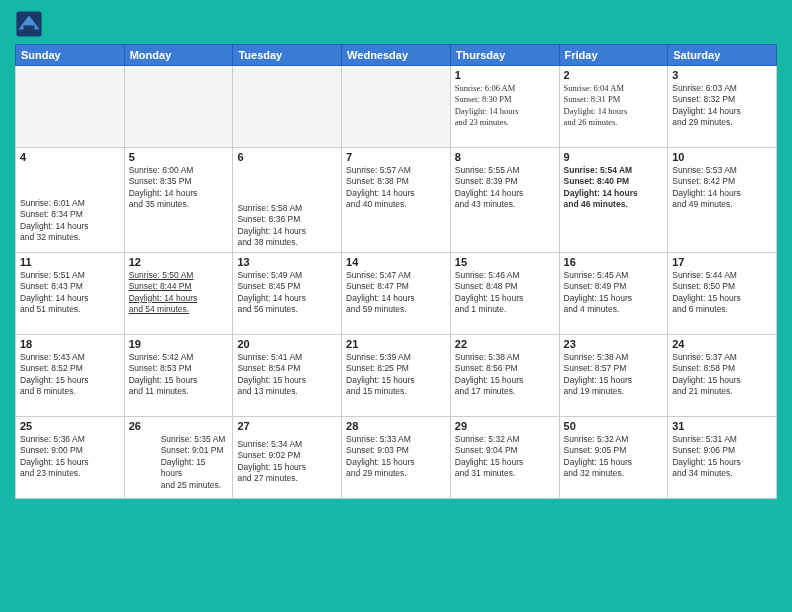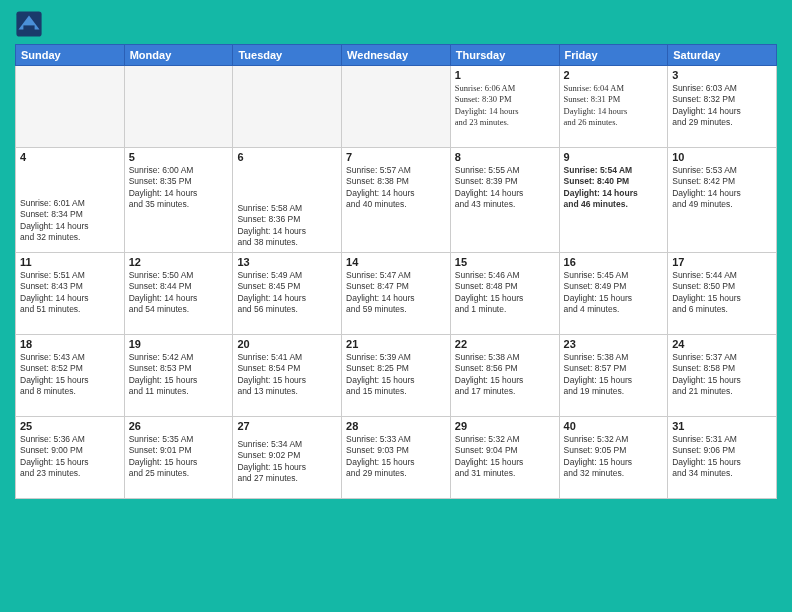--- a/index.html
+++ b/index.html
@@ -208,21 +208,21 @@
         <tr>
           <td>
             <span class="day-number">11</span>
             <div class="day-info" style="white-space: pre-line;">Sunrise: 5:51 AM
 Sunset: 8:43 PM
 Daylight: 14 hours
 and 51 minutes.</div>
           </td>
           <td>
             <span class="day-number">12</span>
-            <div class="day-info" style="white-space: pre-line;">Sunrise: 5:50 AM
+            <div class="day-info" style="white-space: pre-line; text-decoration: underline;">Sunrise: 5:50 AM
 Sunset: 8:44 PM
 Daylight: 14 hours
 and 54 minutes.</div>
           </td>
           <td>
             <span class="day-number">13</span>
             <div class="day-info" style="white-space: pre-line;">Sunrise: 5:49 AM
 Sunset: 8:45 PM
 Daylight: 14 hours
 and 56 minutes.</div>
@@ -310,21 +310,21 @@
         <tr>
           <td>
             <span class="day-number">25</span>
             <div class="day-info" style="white-space: pre-line;">Sunrise: 5:36 AM
 Sunset: 9:00 PM
 Daylight: 15 hours
 and 23 minutes.</div>
           </td>
           <td>
             <span class="day-number">26</span>
-            <div class="day-info" style="white-space: pre-line;">Sunrise: 5:35 AM
+            <div class="day-info" style="white-space: pre-line; margin-left: 32px;">Sunrise: 5:35 AM
 Sunset: 9:01 PM
 Daylight: 15 hours
 and 25 minutes.</div>
           </td>
           <td>
             <span class="day-number">27</span>
             <div class="day-info" style="white-space: pre-line; margin-top: 7px;">Sunrise: 5:34 AM
 Sunset: 9:02 PM
 Daylight: 15 hours
 and 27 minutes.</div>
@@ -337,21 +337,21 @@
 and 29 minutes.</div>
           </td>
           <td>
             <span class="day-number">29</span>
             <div class="day-info" style="white-space: pre-line;">Sunrise: 5:32 AM
 Sunset: 9:04 PM
 Daylight: 15 hours
 and 31 minutes.</div>
           </td>
           <td>
-            <span class="day-number">40</span>
+            <span class="day-number">50</span>
             <div class="day-info" style="white-space: pre-line;">Sunrise: 5:32 AM
 Sunset: 9:05 PM
 Daylight: 15 hours
 and 32 minutes.</div>
           </td>
           <td>
             <span class="day-number">31</span>
             <div class="day-info" style="white-space: pre-line;">Sunrise: 5:31 AM
 Sunset: 9:06 PM
 Daylight: 15 hours

